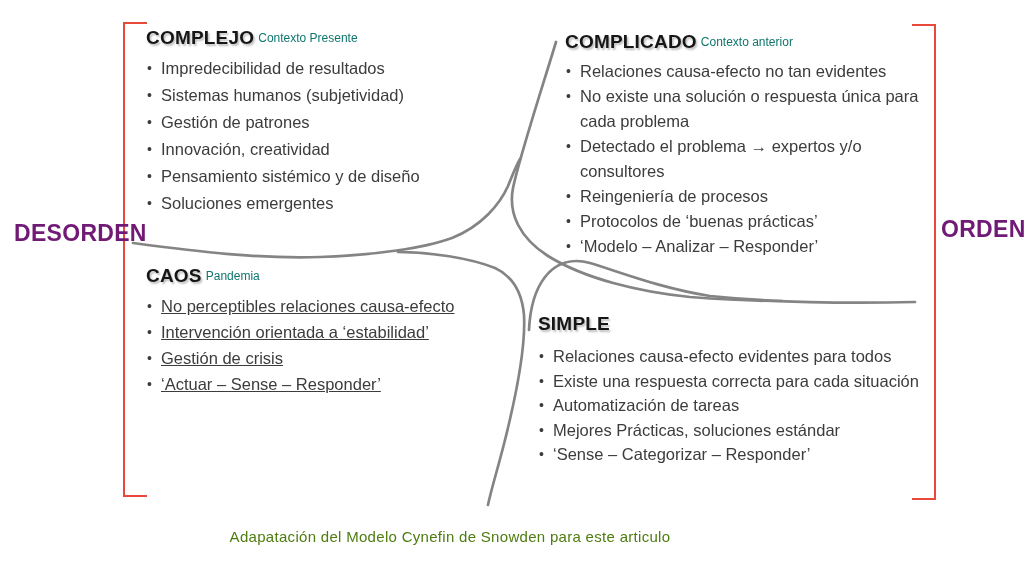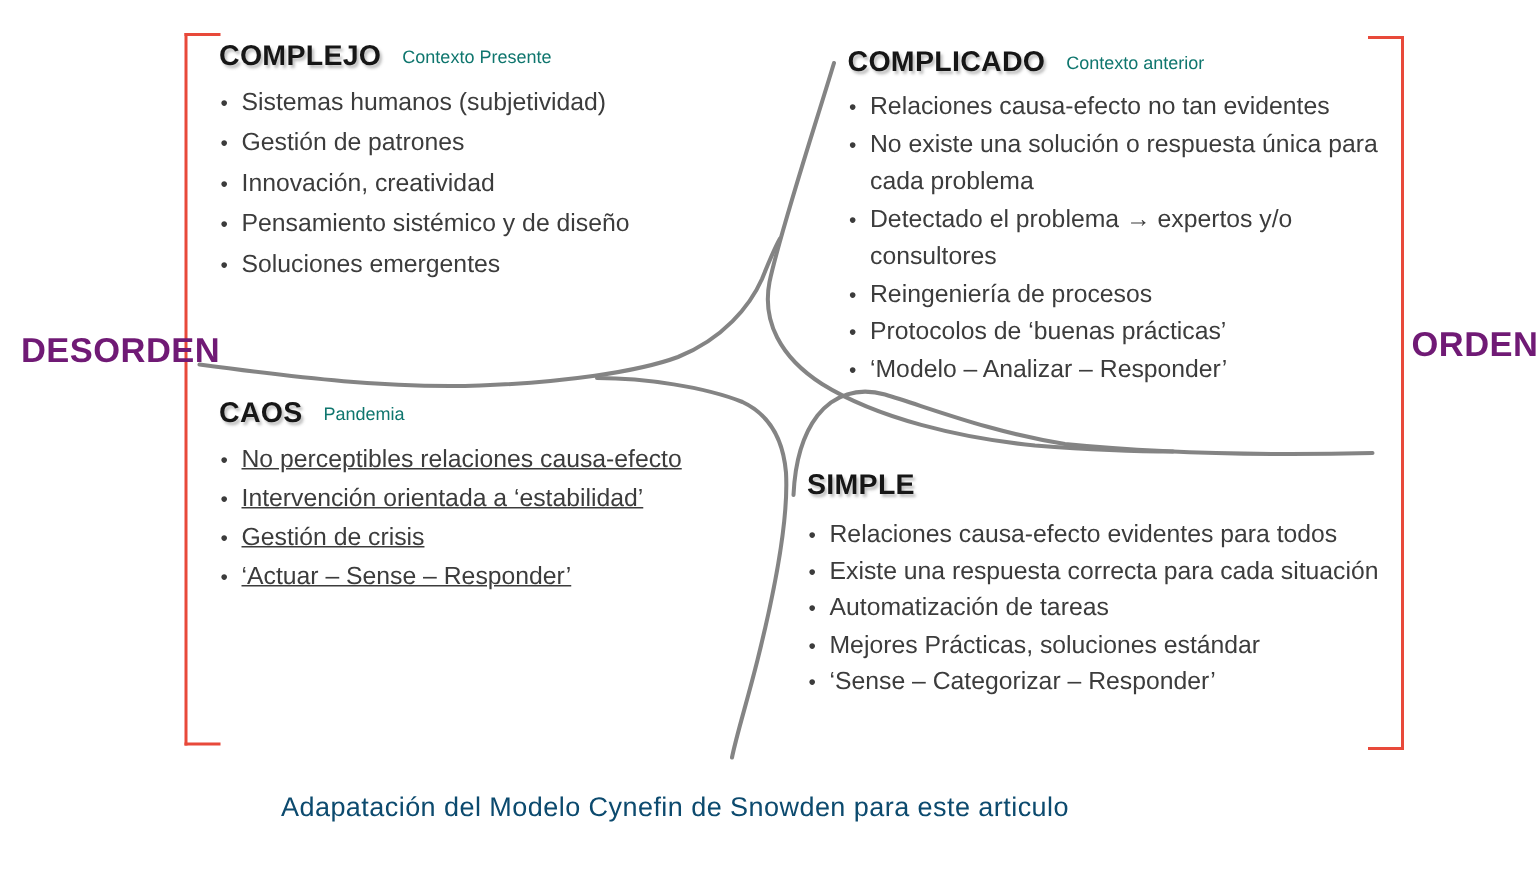--- a/index.html
+++ b/index.html
@@ -26,21 +26,21 @@
   
   .axis-label{
     position:absolute;
     color:#701a75;font-weight:700;font-size:23px;letter-spacing:.3px;
   }
   .axis-left{left:14px;top:220px;width:104px;text-align:right;}
   .axis-right{left:941px;top:216px;}
 
   
   .quad{position:absolute;}
-  .quad-title-row{display:flex;align-items:flex-end;gap:14px;}
+  .quad-title-row{display:flex;align-items:flex-end;gap:4px;}
   .quad-title{
     font-weight:700;font-size:19px;color:#161616;letter-spacing:.2px;
     text-shadow:1.5px 2px 2px rgba(110,110,110,.45);
     line-height:24px;
   }
   .quad-context{color:#0f766e;font-size:12px;line-height:24px;}
   .bullets{margin-top:5px;color:#3c3c3c;font-size:16.5px;}
   .bullet{position:relative;padding-left:15px;}
   .bullet::before{
     content:"•";position:absolute;left:1px;top:0;
@@ -52,21 +52,21 @@
   .quad-complicado .bullets .bullet{line-height:25px;}
   .quad-caos{left:146px;top:264px;width:370px;}
   .quad-caos .bullets .bullet{line-height:26px;text-decoration:underline;}
   .quad-simple{left:538px;top:312px;width:392px;}
   .quad-simple .bullets{margin-top:8px;}
   .quad-simple .bullets .bullet{line-height:24.5px;}
 
   
   .caption{
     position:absolute;left:0;top:528px;width:900px;
-    text-align:center;color:#0c4a6e;font-size:18px;letter-spacing:.3px;
+    text-align:center;color:#4d7c0f;font-size:15px;letter-spacing:.3px;
   }
 </style>
 </head>
 <body>
 
 <div class="stage">
 
   <svg class="curves" viewBox="0 0 1024 586" xmlns="http://www.w3.org/2000/svg">
     <g fill="none" stroke="#7a7a7a" stroke-width="2.7" stroke-linecap="round" opacity="0.92">
       <path d="M 556,42
@@ -98,20 +98,21 @@
   <div class="axis-label axis-left">DESORDEN</div>
   <div class="axis-label axis-right">ORDEN</div>
 
   <div class="quad quad-complejo">
     <div class="quad-title-row">
       <span class="quad-title">COMPLEJO</span>
       <span class="quad-context">Contexto Presente</span>
     </div>
     <div class="bullets">
 
+    <div class="bullet">Impredecibilidad de resultados</div>
         <div class="bullet">Sistemas humanos (subjetividad)</div>
         <div class="bullet">Gestión de patrones</div>
         <div class="bullet">Innovación, creatividad</div>
         <div class="bullet">Pensamiento sistémico y de diseño</div>
         <div class="bullet">Soluciones emergentes</div>
       </div>
   </div>
 
   <div class="quad quad-complicado">
     <div class="quad-title-row">

